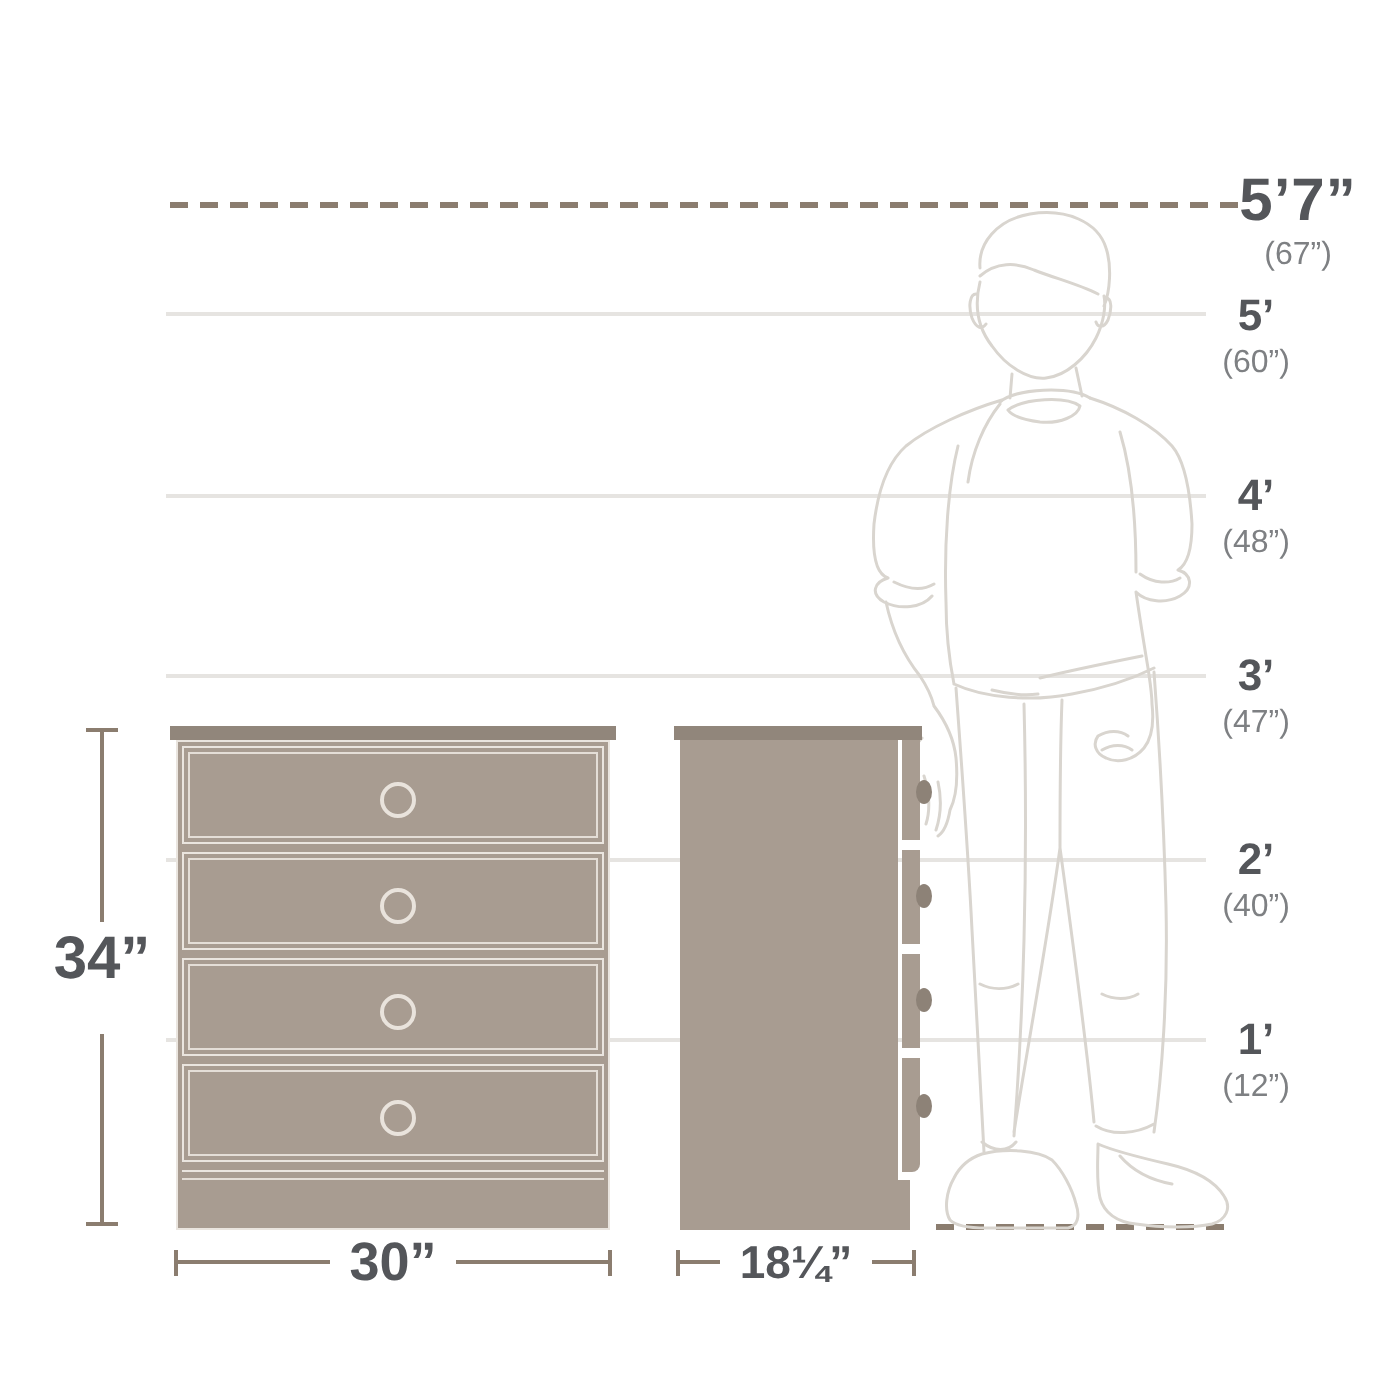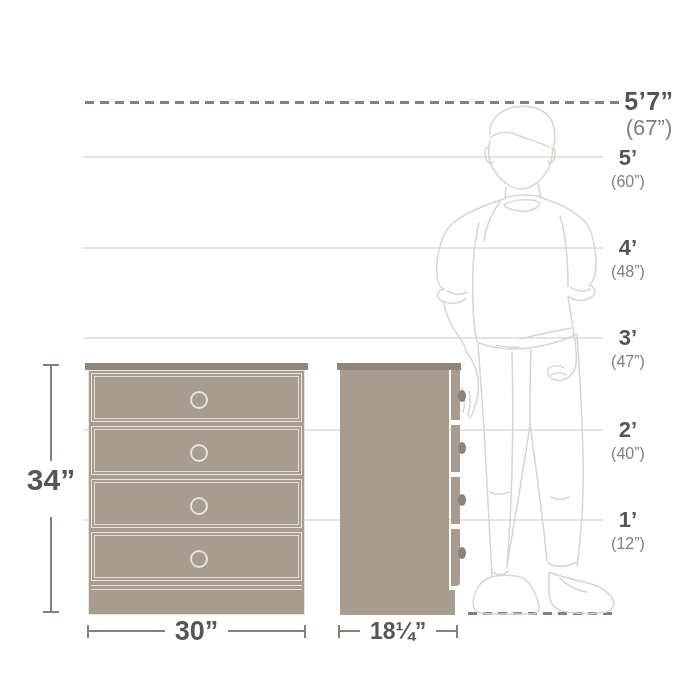--- a/index.html
+++ b/index.html
@@ -14,22 +14,22 @@
   .dash{position:absolute;height:3px;
         background:repeating-linear-gradient(90deg,#8b7d6f 0 9px,transparent 9px 15px);}
   .dash-top{left:85px;top:101px;width:534px;}
   .dash-ground{left:468px;top:612px;width:146px;}
 
   
   .mark{position:absolute;text-align:center;color:#54565a;}
   .mark .ft{font-weight:bold;}
   .mark .in{color:#7e8083;}
   .mark-0{left:604px;top:86px;width:90px;}
-  .mark-0 .ft{font-size:25px;line-height:30px;letter-spacing:.5px;}
-  .mark-0 .in{font-size:22px;line-height:24px;}
+  .mark-0 .ft{font-size:30px;line-height:30px;letter-spacing:.5px;}
+  .mark-0 .in{font-size:16px;line-height:24px;}
   .mark-s{left:590px;width:76px;}
   .mark-s .ft{font-size:22px;line-height:26px;}
   .mark-s .in{font-size:16px;line-height:21px;}
   .m1{top:145px}.m2{top:235px}.m3{top:325px}.m4{top:417px}.m5{top:507px}
 
   
   .cap{position:absolute;height:7px;background:#91867b;}
   .cap-front{left:85px;top:363px;width:223px;}
   .cap-side{left:337px;top:363px;width:124px;}
 

